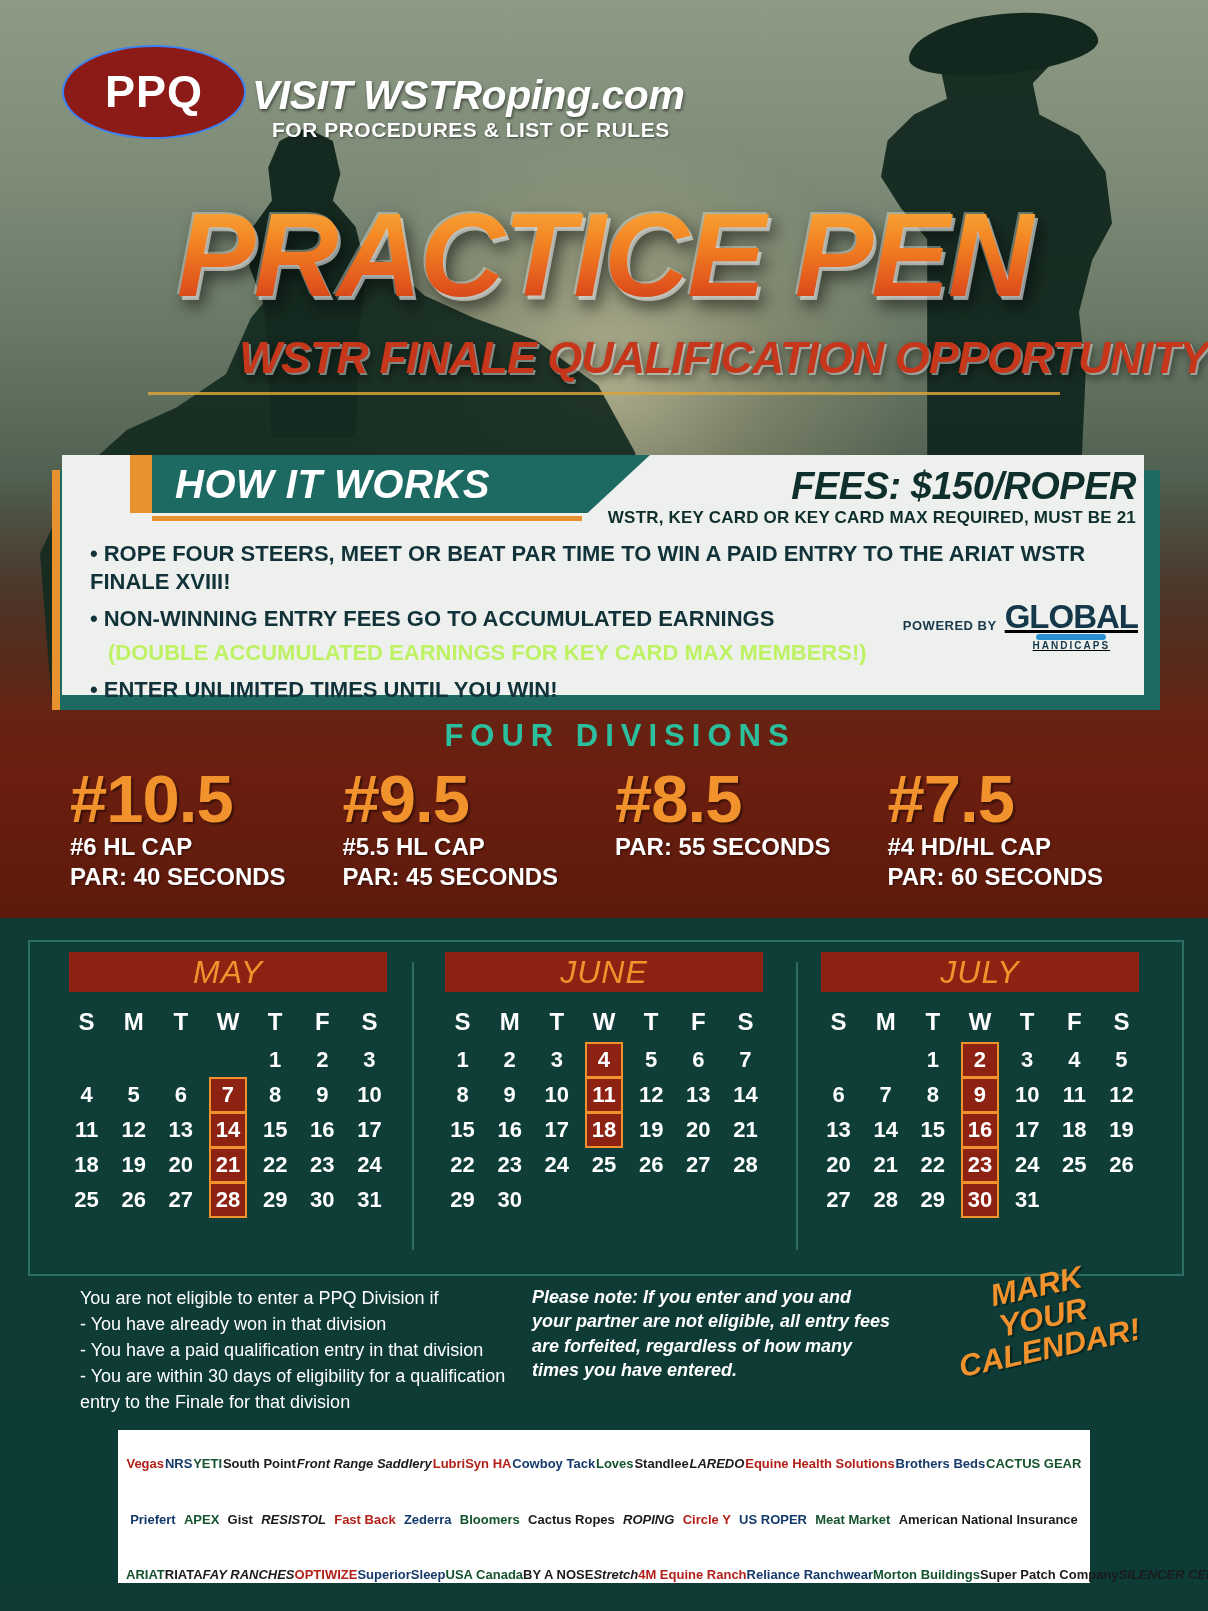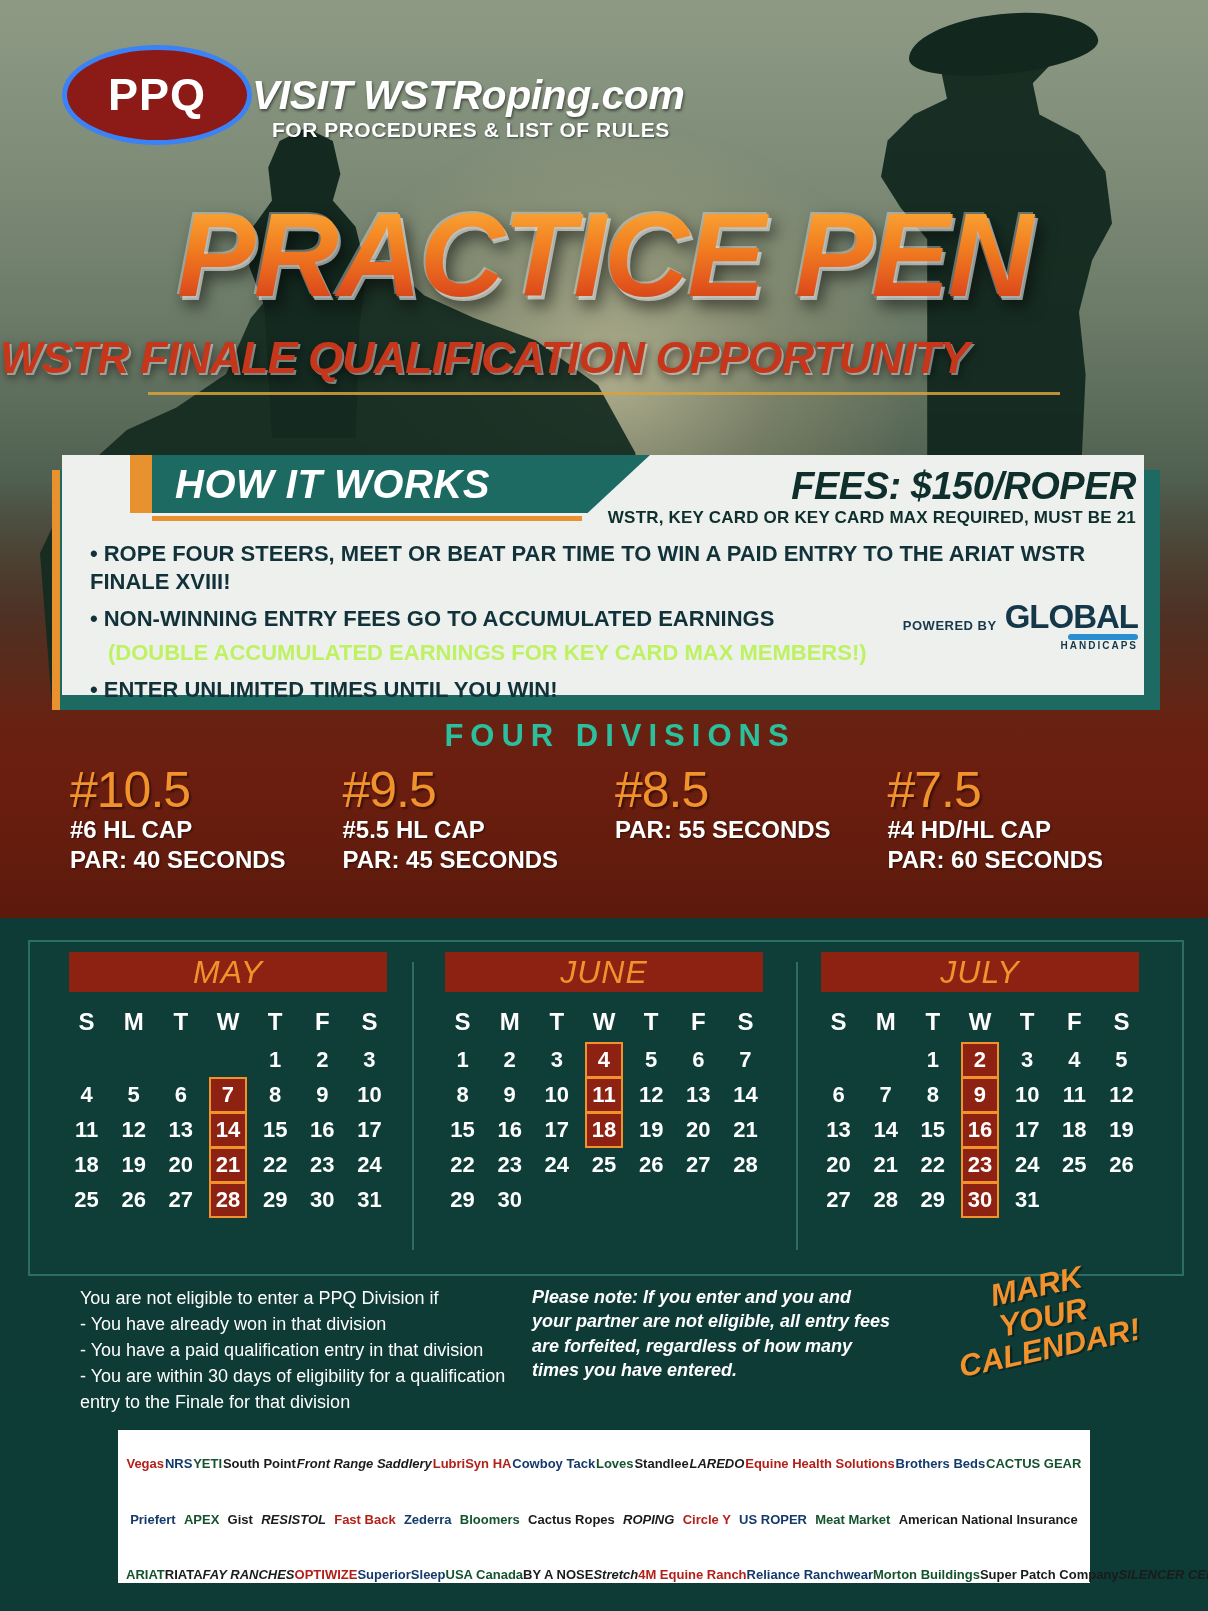--- a/index.html
+++ b/index.html
@@ -51,21 +51,21 @@
     clip-path:polygon(30% 100%,26% 60%,18% 48%,20% 36%,30% 28%,28% 18%,34% 10%,48% 6%,62% 10%,66% 20%,62% 28%,74% 36%,80% 50%,76% 66%,74% 100%);
   }
   .ground{
     position:absolute;left:0;bottom:0;width:1208px;height:230px;
     background:linear-gradient(to bottom, rgba(110,32,14,0) 0%, #6b1e0f 40%, #5c1a0c 100%);
   }
 
   
   .ppq-badge{
     position:absolute;left:62px;top:45px;width:180px;height:90px;border-radius:50%;
-    background:#8c1a17;border:5px solid #3b82f6;
+    background:#8c1a17;border:2px solid #3b82f6;
     display:flex;align-items:center;justify-content:center;
   }
   .ppq-badge span{
     color:#fff;font-weight:bold;font-size:45px;letter-spacing:1px;
     font-family:"Liberation Sans",sans-serif;
   }
   .visit{
     position:absolute;left:252px;top:72px;color:#fff;
     font-size:41px;font-weight:bold;font-style:italic;letter-spacing:-.5px;
     text-shadow:1px 2px 3px rgba(0,0,0,.5);
@@ -80,21 +80,21 @@
     position:absolute;left:0;top:196px;width:1208px;text-align:center;
     font-size:118px;font-weight:bold;font-style:italic;letter-spacing:-2px;
     color:#f07020;
     background:linear-gradient(to bottom,#fbb03b 0%,#f28021 42%,#e0521c 78%,#c43a12 100%);
     -webkit-background-clip:text;background-clip:text;-webkit-text-fill-color:transparent;
     text-shadow:0 0 0 rgba(0,0,0,0);
     filter:drop-shadow(3px 4px 0 rgba(255,255,255,.55)) drop-shadow(-2px -2px 0 rgba(255,255,255,.35)) drop-shadow(5px 8px 8px rgba(0,0,0,.55));
     line-height:1;
   }
   .subtitle{
-    position:absolute;left:0;top:332px;width:1208px;text-align:left;
+    position:absolute;left:0;top:332px;width:1208px;text-align:right;
     font-size:45px;font-weight:bold;font-style:italic;letter-spacing:-1px;
     color:#c5361a;
     filter:drop-shadow(2px 2px 0 rgba(255,255,255,.45)) drop-shadow(2px 4px 5px rgba(0,0,0,.5));
   }
   .subtitle-rule{
     position:absolute;left:148px;top:392px;width:912px;height:3px;background:#d8a23a;opacity:.85;
   }
 
   
   .panel-shadow{
@@ -133,36 +133,36 @@
   .bullet{
     font-size:22px;font-weight:bold;color:#12323a;letter-spacing:0px;margin-bottom:10px;
     line-height:1.25;
   }
   .bullet .dot{color:#12323a;margin-right:6px;}
   .bullet.green{color:#bef264;padding-left:18px;margin-top:-4px;}
   .powered{
     position:absolute;right:70px;top:600px;display:flex;align-items:center;gap:8px;
   }
   .powered-by{font-size:13px;font-weight:bold;color:#17384a;letter-spacing:.5px;}
-  .global-box{display:flex;flex-direction:column;align-items:flex-end;line-height:1;}
+  .global-box{display:flex;flex-direction:column;align-items:center;line-height:1;text-decoration:underline;}
   .global-word{font-size:33px;font-weight:bold;color:#14384a;letter-spacing:-1px;}
   .global-sub{font-size:10px;font-weight:bold;color:#14384a;letter-spacing:2px;}
   .global-swoosh{width:70px;height:6px;background:#2a8fd0;border-radius:3px;margin:1px 0;}
 
   
   .four-div{
     position:absolute;left:0;top:718px;width:1208px;text-align:center;
     color:#2bbf9e;font-size:31px;font-weight:bold;letter-spacing:7px;padding-left:16px;
   }
   .divisions{
     position:absolute;left:60px;top:765px;width:1090px;display:flex;
   }
   .division{flex:1;text-align:left;padding-left:10px;}
   .div-title{
-    font-size:50px;font-weight:normal;color:#f2922d;line-height:1;letter-spacing:-1px;
+    font-size:67px;font-weight:bold;color:#f2922d;line-height:1;letter-spacing:-1px;
     text-shadow:2px 2px 2px rgba(0,0,0,.45);
   }
   .div-line{
     font-size:24px;font-weight:bold;color:#fff;letter-spacing:0px;line-height:1.25;
     text-shadow:1px 1px 2px rgba(0,0,0,.5);
   }
 
   
   .cal-section{
     position:absolute;left:0;top:918px;width:1208px;height:480px;background:#0e3b36;

